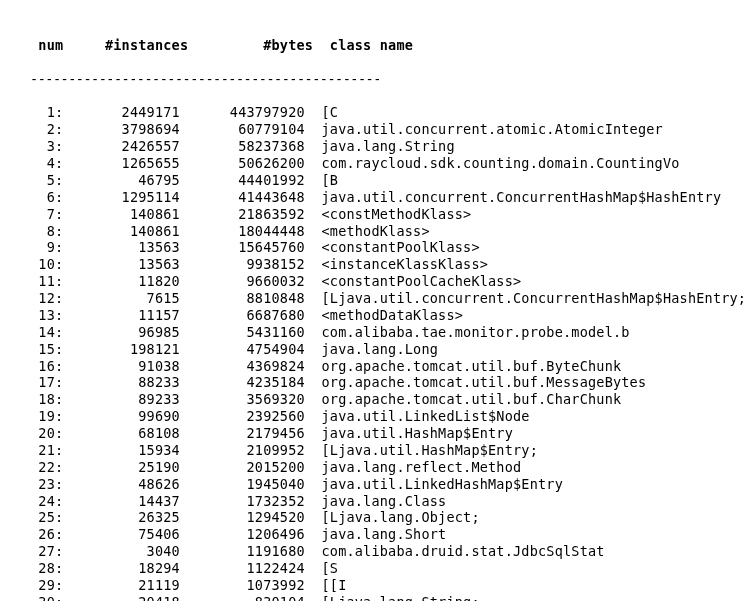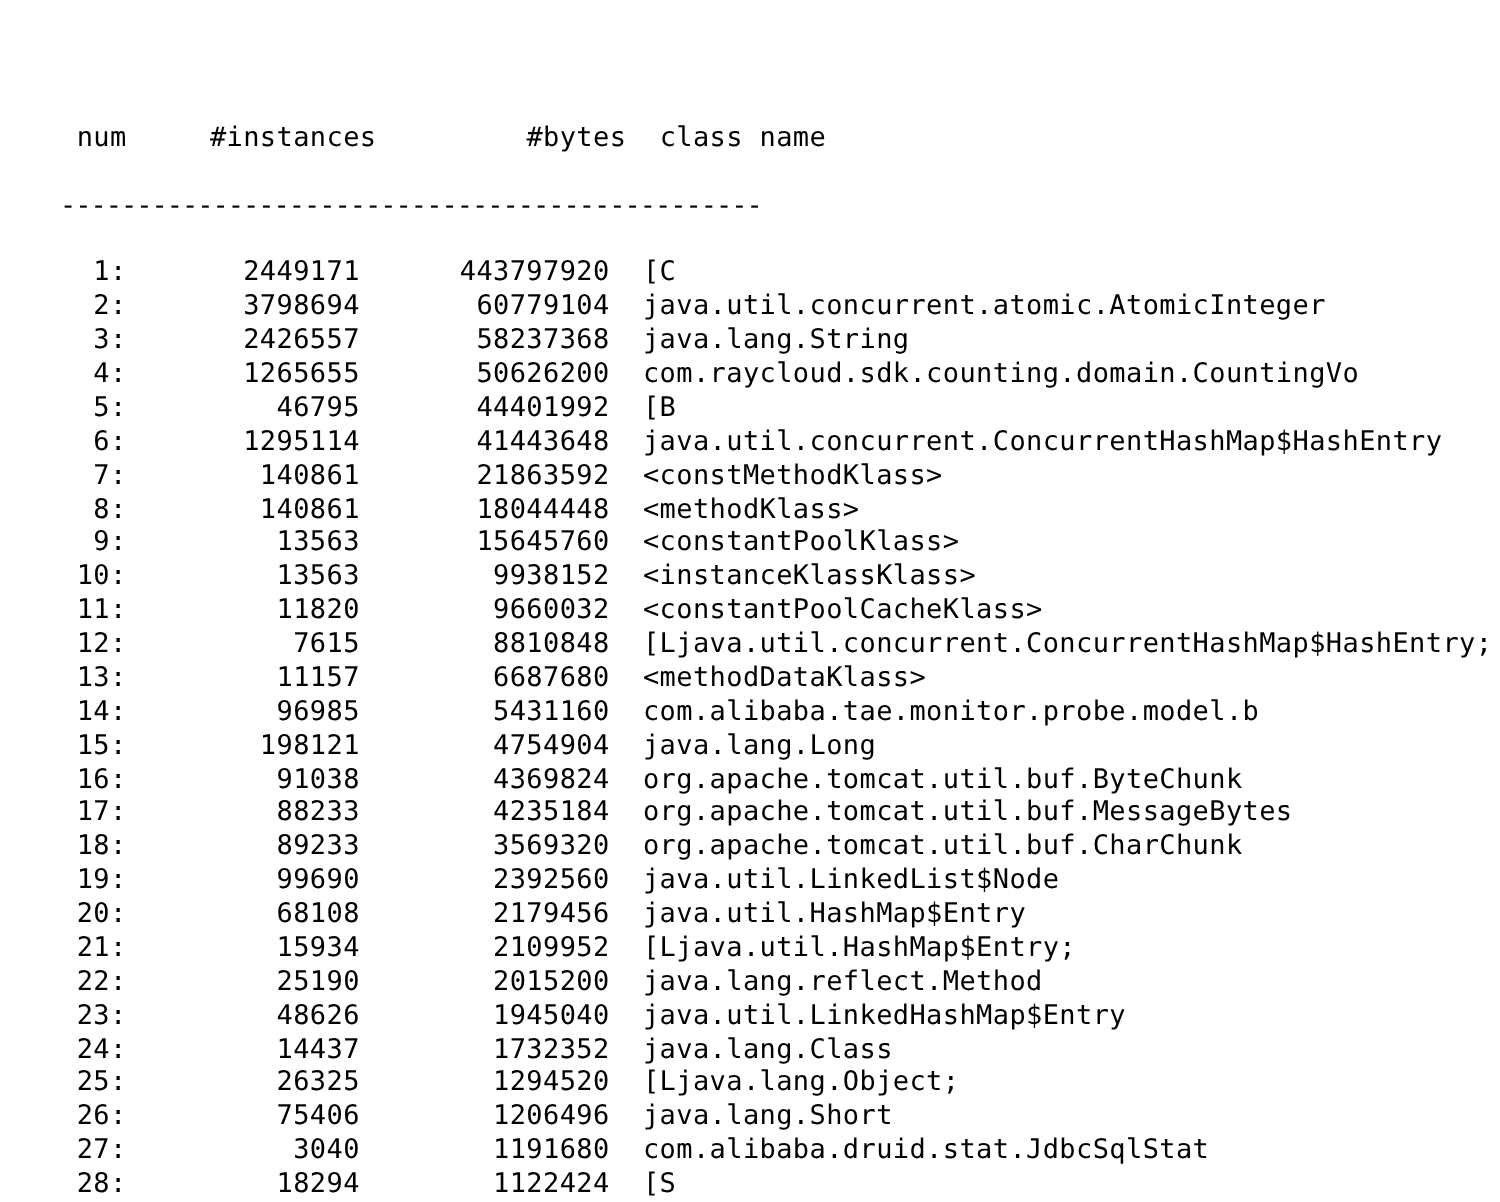--- a/index.html
+++ b/index.html
@@ -7,22 +7,21 @@
     padding: 20px 20px 20px 30px;
     font-family: "Menlo", "Consolas", "DejaVu Sans Mono", monospace;
     font-size: 13.5px;
     line-height: 1.25;
     color: #000;
     background: #fff;
     white-space: pre;
     letter-spacing: 0.2px;
   }
   .hdr {
-    font-weight: 400;
-    margin-top: 24px;
+    font-weight: 700;
   }
   .rule {
     letter-spacing: -0.5px;
   }
   .row span { white-space: pre; }
 </style>
 </head>
 <body>
 <div class="hdr"><span> num</span><span>     </span><span>#instances</span><span>         </span><span>#bytes</span><span>  </span><span>class name</span></div>
 <div class="rule">----------------------------------------------</div>

